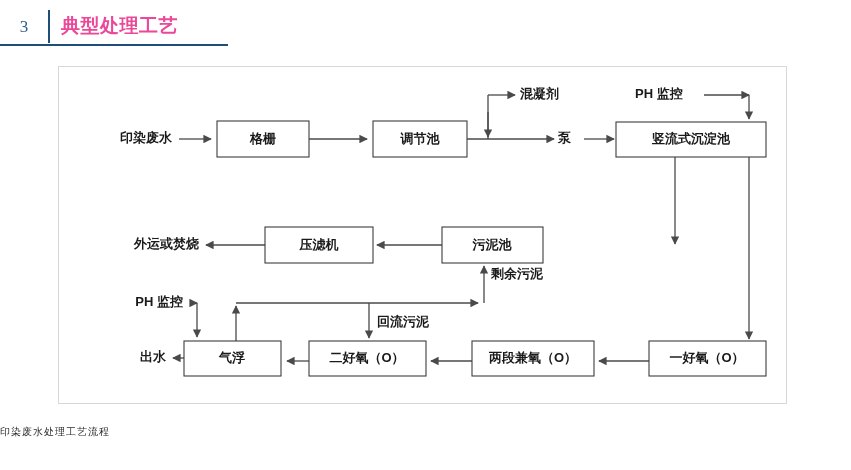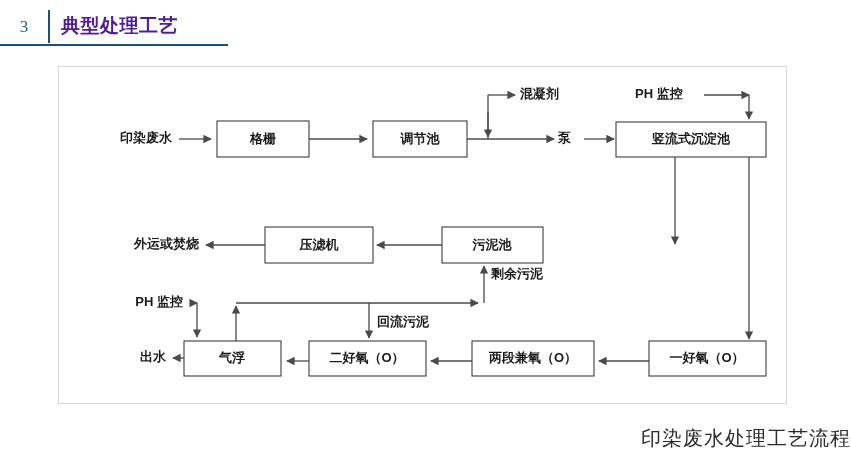--- a/index.html
+++ b/index.html
@@ -39,21 +39,21 @@
     width: 2px;
     align-self: stretch;
     background: #1f4e79;
     margin: 2px 0 1px 0;
   }
   #section-title {
     flex: 1;
     padding-left: 11px;
     font-size: 19px;
     font-weight: bold;
-    color: #4c1d95;
+    color: #ec4899;
     letter-spacing: 0.5px;
     white-space: nowrap;
   }
 
   
   #diagram-frame {
     position: absolute;
     left: 58px;
     top: 66px;
     width: 729px;
@@ -70,22 +70,22 @@
     height: 338px;
     display: block;
   }
 
   
   #diagram-caption {
     position: absolute;
     left: 0;
     top: 425px;
     width: 851px;
-    text-align: right;
-    font-size: 20px;
+    text-align: left;
+    font-size: 10px;
     color: #2b2b2b;
     letter-spacing: 1px;
   }
 
   .flow-box {
     fill: #ffffff;
     stroke: #3d3d3d;
     stroke-width: 1.1;
   }
   .flow-line {

